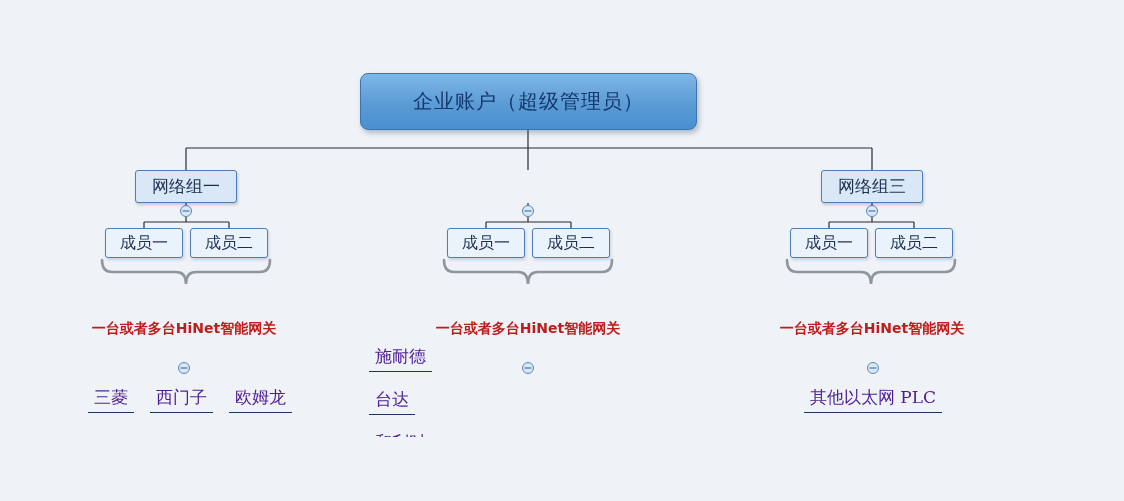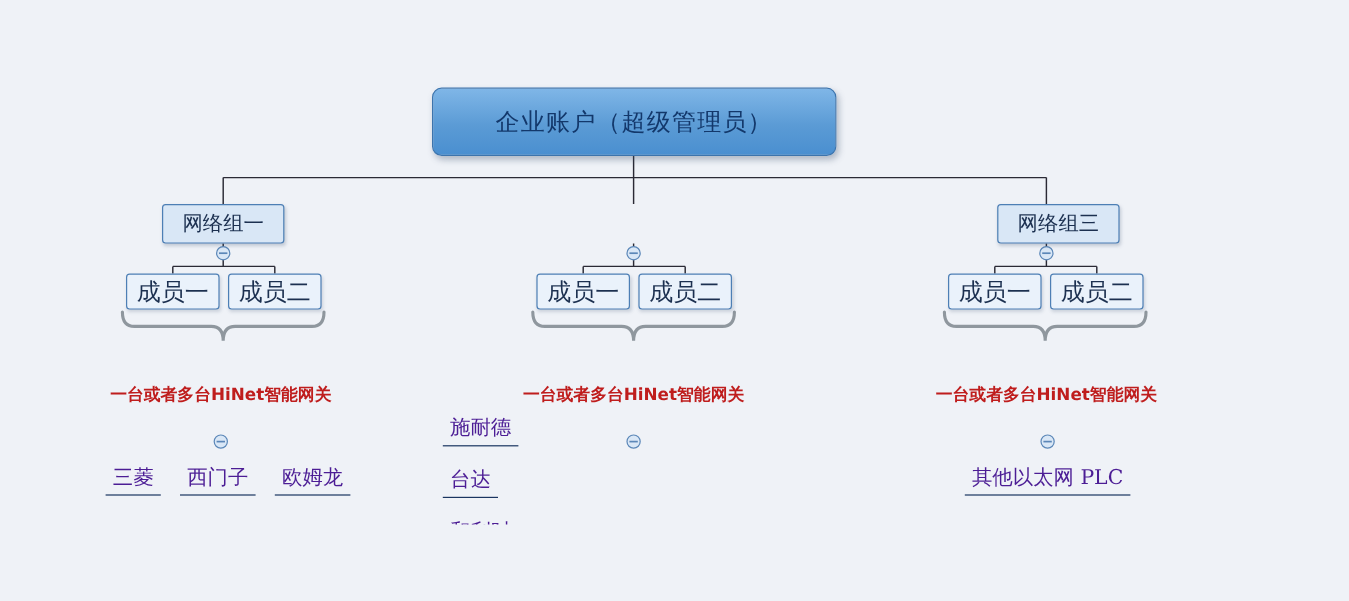--- a/index.html
+++ b/index.html
@@ -41,21 +41,21 @@
     color:#1c3050;
     font-size:17px;
   }
   .member-node{
     width:78px;height:30px;top:228px;
     background:#eaf2fb;
     border:1px solid #4d7fb5;
     border-radius:3px;
     box-shadow:1px 2px 3px rgba(60,80,110,0.2);
     color:#1c3050;
-    font-size:20px;
+    font-size:16px;
   }
   .caption{
     position:absolute;top:316px;height:26px;width:300px;
     display:flex;align-items:center;justify-content:center;
     color:#bf1d1d;
     font-weight:bold;
     font-size:14px;
     font-family:"DejaVu Sans","Liberation Sans",sans-serif;
     white-space:nowrap;
   }
@@ -116,21 +116,21 @@
     </g>
     <g>
       <circle cx="873" cy="368" r="5.5" fill="#d9e7f6" stroke="#5b87b8" stroke-width="1"></circle>
       <line x1="869.5" y1="368" x2="876.5" y2="368" stroke="#5b87b8" stroke-width="1.4"></line>
     </g>
   </svg>
 
   <div class="node root-node">企业账户（超级管理员）</div>
 
   <div class="node group-node" style="left:135px;">网络组一</div>
-  <div class="node group-node" style="left:821px;margin-left:10px;">网络组三</div>
+  <div class="node group-node" style="left:821px;">网络组三</div>
 
   <div class="node member-node" style="left:105px;">成员一</div>
   <div class="node member-node" style="left:190px;">成员二</div>
 
   <div class="node member-node" style="left:447px;">成员一</div>
   <div class="node member-node" style="left:532px;">成员二</div>
 
   <div class="node member-node" style="left:790px;">成员一</div>
   <div class="node member-node" style="left:875px;">成员二</div>
 

